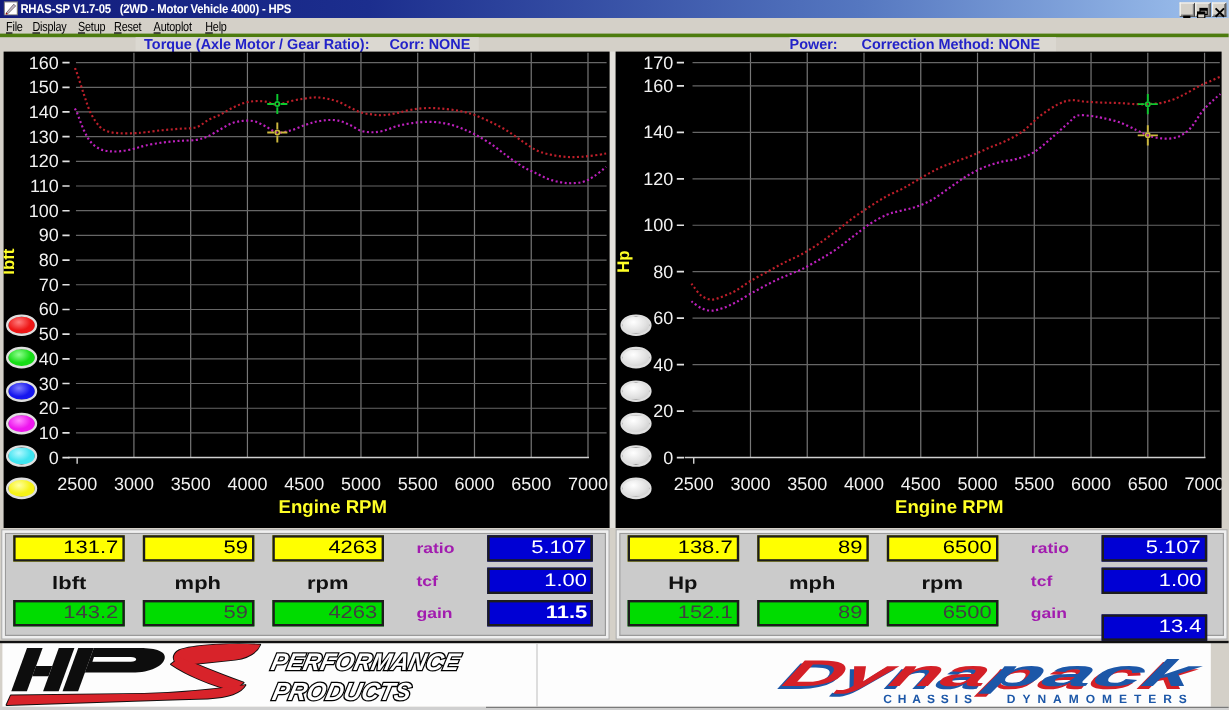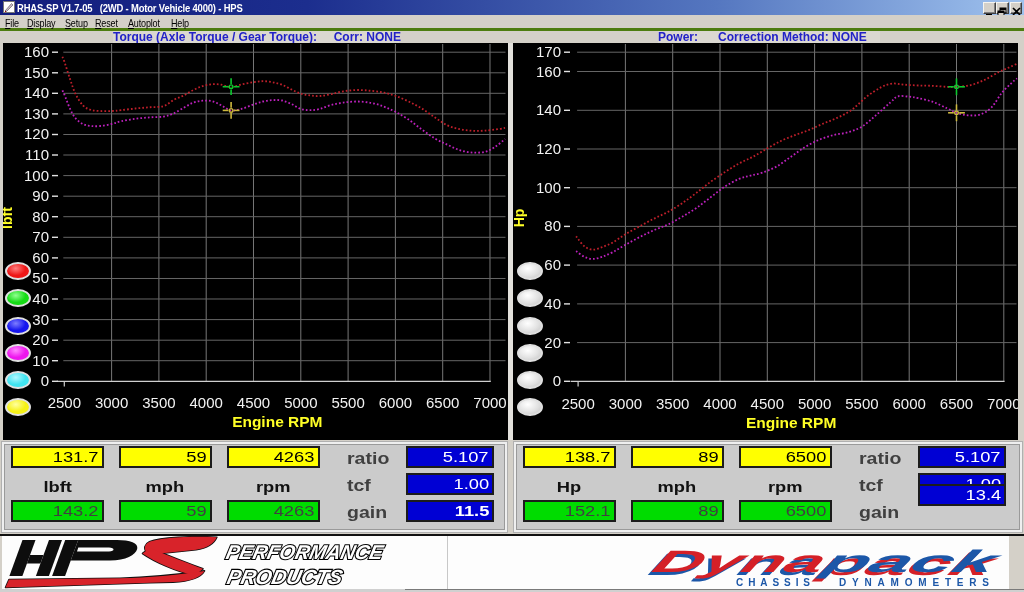--- a/index.html
+++ b/index.html
@@ -16,21 +16,21 @@
 .chart svg{position:absolute;left:0;top:0;}
 .oval{position:absolute;width:25.5px;height:18px;border-radius:50%;border:2px solid #dfdfdf;}
 .panel{position:absolute;top:442px;height:90px;background:#cbcbcb;border:2px solid #efefef;box-shadow:inset 1px 1px 0 #9a9a9a, inset -1px -1px 0 #9a9a9a, 0 0 0 1px #b0b0b0;}
 .box{position:absolute;width:92.5px;height:22px;border:2px solid #1c1c1c;font-size:15px;text-align:right;padding-right:3px;line-height:17.5px;}
 .box span{display:inline-block;transform:scaleX(1.22);transform-origin:100% 50%;}
 .ybox{background:#ffff00;color:#000;}
 .gbox{background:#00dc00;color:#404040;}
 .bbox{width:88px;background:#0000d4;color:#fff;}
 .ulab{position:absolute;width:92.5px;text-align:center;font-size:15px;font-weight:bold;color:#111;}
 .ulab span{display:inline-block;transform:scaleX(1.22);transform-origin:50% 50%;}
-.blab{position:absolute;font-size:16px;font-weight:bold;color:#404040;}
+.blab{position:absolute;font-size:12px;font-weight:bold;color:#a21caf;}
 .blab span{display:inline-block;transform:scaleX(1.22);transform-origin:0 50%;}
 #logoband{position:absolute;left:2px;top:535.5px;width:1007px;height:53.8px;background:#fdfdfd;}
 #botstrip{position:absolute;left:0;top:589.3px;width:1024px;height:2.7px;background:#d0d0d0;}
 #botline{position:absolute;left:405px;top:588.8px;width:619px;height:1.6px;background:#7a7a7a;}
 #topline{position:absolute;left:0px;top:534px;width:1024px;height:1.6px;background:#111;}
 #logodiv{position:absolute;left:447px;top:536px;width:1px;height:53px;background:#c8c8c8;}
 </style></head>
 <body>
 <div id="root">
 <div id="titlebar">
@@ -54,21 +54,21 @@
         </svg></div>
 </div>
 <div id="menubar">
       <div class="mitem" style="left:5px;"><u>F</u>ile</div>
       <div class="mitem" style="left:26.5px;"><u>D</u>isplay</div>
       <div class="mitem" style="left:64.5px;"><u>S</u>etup</div>
       <div class="mitem" style="left:95px;"><u>R</u>eset</div>
       <div class="mitem" style="left:128px;"><u>A</u>utoplot</div>
       <div class="mitem" style="left:171px;"><u>H</u>elp</div>
     </div>
-<div class="hdrlab" style="left:113px;width:286px;text-align:center;">Torque (Axle Torque / Gear Torque):     Corr: NONE</div>
+<div class="hdrlab" style="left:113px;width:286px;text-align:center;">Torque (Axle Motor / Gear Ratio):     Corr: NONE</div>
 <div class="hdrlab" style="left:658px;width:222px;text-align:left;">Power:      Correction Method: NONE</div>
 <div style="position:absolute;left:507.8px;top:43px;width:5.2px;height:397px;background:#e3e1dc;"></div>
 <div class="chart" style="left:3px;width:504.8px;height:397px;">
 <svg width="504.8" height="397" viewBox="3 43 504.8 397" font-family="Liberation Sans, sans-serif">
         <line x1="111.6" y1="44" x2="111.6" y2="381.3" stroke="#777777" stroke-width="1"></line>
         <line x1="158.9" y1="44" x2="158.9" y2="381.3" stroke="#777777" stroke-width="1"></line>
         <line x1="206.2" y1="44" x2="206.2" y2="381.3" stroke="#777777" stroke-width="1"></line>
         <line x1="253.5" y1="44" x2="253.5" y2="381.3" stroke="#777777" stroke-width="1"></line>
         <line x1="300.8" y1="44" x2="300.8" y2="381.3" stroke="#777777" stroke-width="1"></line>
         <line x1="348.1" y1="44" x2="348.1" y2="381.3" stroke="#777777" stroke-width="1"></line>
@@ -258,21 +258,21 @@
       <div class="ulab" style="left:115px;top:34px;"><span>mph</span></div>
       <div class="ulab" style="left:223px;top:34px;"><span>rpm</span></div>
       <div class="box gbox" style="left:7px;top:56px;"><span>152.1</span></div>
       <div class="box gbox" style="left:115px;top:56px;"><span>89</span></div>
       <div class="box gbox" style="left:223px;top:56px;"><span>6500</span></div>
       <div class="blab" style="left:343px;top:6px;"><span>ratio</span></div>
       <div class="blab" style="left:343px;top:33px;"><span>tcf</span></div>
       <div class="blab" style="left:343px;top:60px;"><span>gain</span></div>
       <div class="box bbox" style="left:402px;top:2px;"><span>5.107</span></div>
       <div class="box bbox" style="left:402px;top:29px;"><span>1.00</span></div>
-      <div class="box bbox" style="left:402px;top:40px;"><span>13.4</span></div>
+      <div class="box bbox" style="left:402px;top:68px;"><span>13.4</span></div>
     </div>
 <div id="logoband"></div>
 <div id="topline"></div>
 <div id="botstrip"></div>
 <div id="botline"></div>
 <div id="logodiv"></div>
 <svg id="hpslogo" style="position:absolute;left:0;top:536px;" width="460" height="56" viewBox="0 536 460 56">
   <g id="sparts" stroke="#101010" stroke-width="1.6" fill="#d8232a" stroke-linejoin="round">
     <path id="stb" d="M 216.8,537.2 C 192,535.8 160,537.5 149.5,541.8 C 144.5,544.3 143.6,548.6 146.3,552 C 147.5,553.6 150.2,554.4 153.2,554.2 L 196,549.7 C 206,548.3 214,543.8 216.8,537.2 Z"></path>
     <path id="sdg" d="M 150,548 C 168,555.5 188,563.5 203,568.8 L 195,575.5 C 176,571.5 154,561.5 142.5,553.5 Z"></path>

